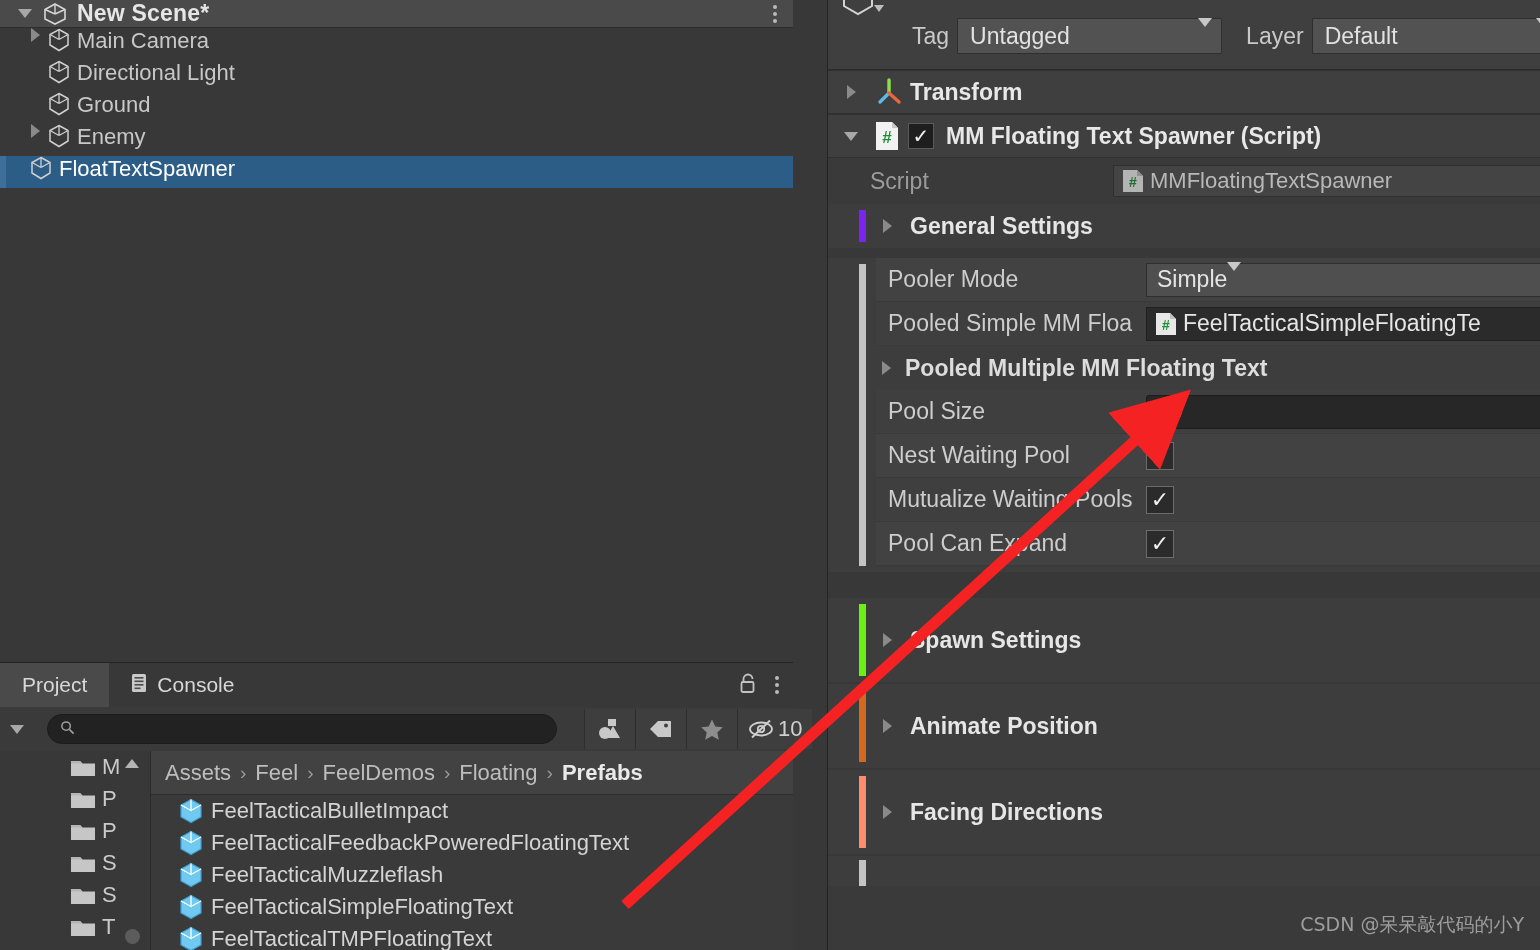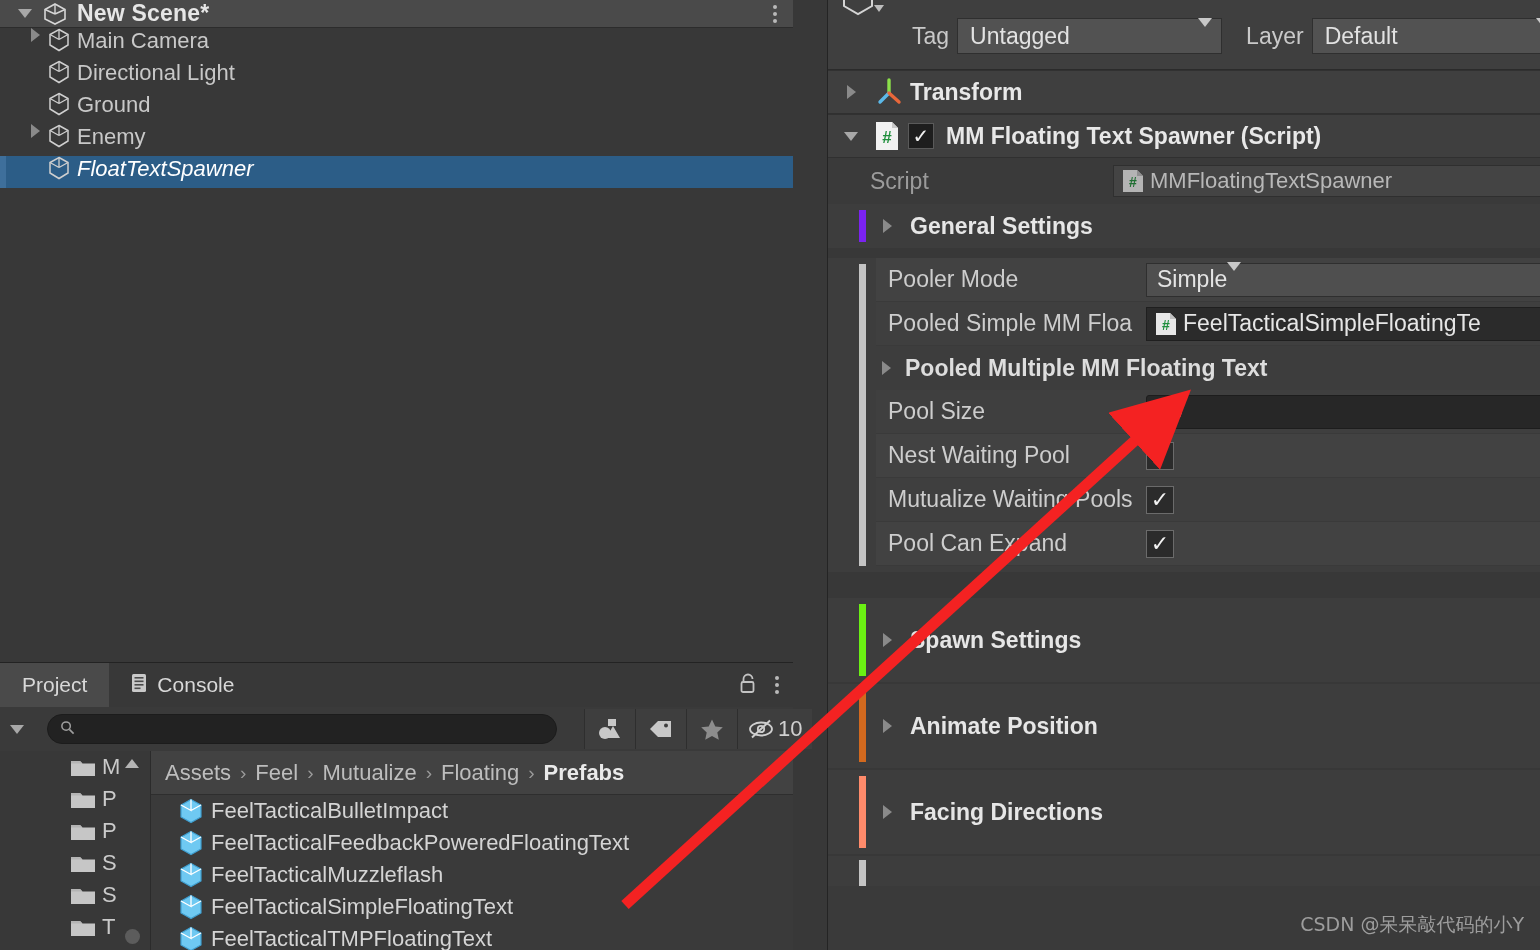--- a/index.html
+++ b/index.html
@@ -216,21 +216,21 @@
         <div class="h-row" style="padding-left: 22px;">
           <span class="arrowbox">
             <span class="tri tri-right"></span>
           </span>
           <span class="cube"><svg viewBox="0 0 22 24" width="22" height="24">
               <path d="M11 1.5 L20 6.5 L20 17 L11 22.5 L2 17 L2 6.5 Z" fill="none" stroke="#cfcfcf" stroke-width="1.5"></path>
               <path d="M11 1.5 L11 11.5 M11 11.5 L2 6.5 M11 11.5 L20 6.5" fill="none" stroke="#cfcfcf" stroke-width="1.3"></path>
             </svg></span>
           <span class="h-label">Enemy</span>
         </div>
-        <div class="h-row sel" style="padding-left: 22px; font-style: italic;">
+        <div class="h-row sel" style="padding-left: 4px;">
           <span class="sel-strip"></span>
           <span class="arrowbox"></span>
           <span class="cube"><svg viewBox="0 0 22 24" width="22" height="24">
               <path d="M11 1.5 L20 6.5 L20 17 L11 22.5 L2 17 L2 6.5 Z" fill="none" stroke="#cfcfcf" stroke-width="1.5"></path>
               <path d="M11 1.5 L11 11.5 M11 11.5 L2 6.5 M11 11.5 L20 6.5" fill="none" stroke="#cfcfcf" stroke-width="1.3"></path>
             </svg></span>
           <span class="h-label">FloatTextSpawner</span>
         </div>
       </div>
   </div>
@@ -369,21 +369,21 @@
           </div>
           <div class="thumb"></div>
         </div>
       </div>
       <div class="p-content">
         <div class="breadcrumb" id="breadcrumb">
             <span class="crumb">Assets</span>
             <span class="sep">›</span>
             <span class="crumb">Feel</span>
             <span class="sep">›</span>
-            <span class="crumb">Mutualize</span>
+            <span class="crumb">FeelDemos</span>
             <span class="sep">›</span>
             <span class="crumb">Floating</span>
             <span class="sep">›</span>
             <span class="crumb last">Prefabs</span>
           </div>
         <div class="asset-list" id="asset-rows">
             <div class="asset-row">
               <span class="prefab-icon"><svg viewBox="0 0 24 26" width="24" height="26">
                   <path d="M12 1.5 L22 7 L22 19 L12 24.5 L2 19 L2 7 Z" fill="#6FC9F2" stroke="#3f9fd0" stroke-width="1.2"></path>
                   <path d="M12 1.5 L12 12.5 L2 7 M12 12.5 L22 7" fill="none" stroke="#ffffff" stroke-width="1.3"></path>

